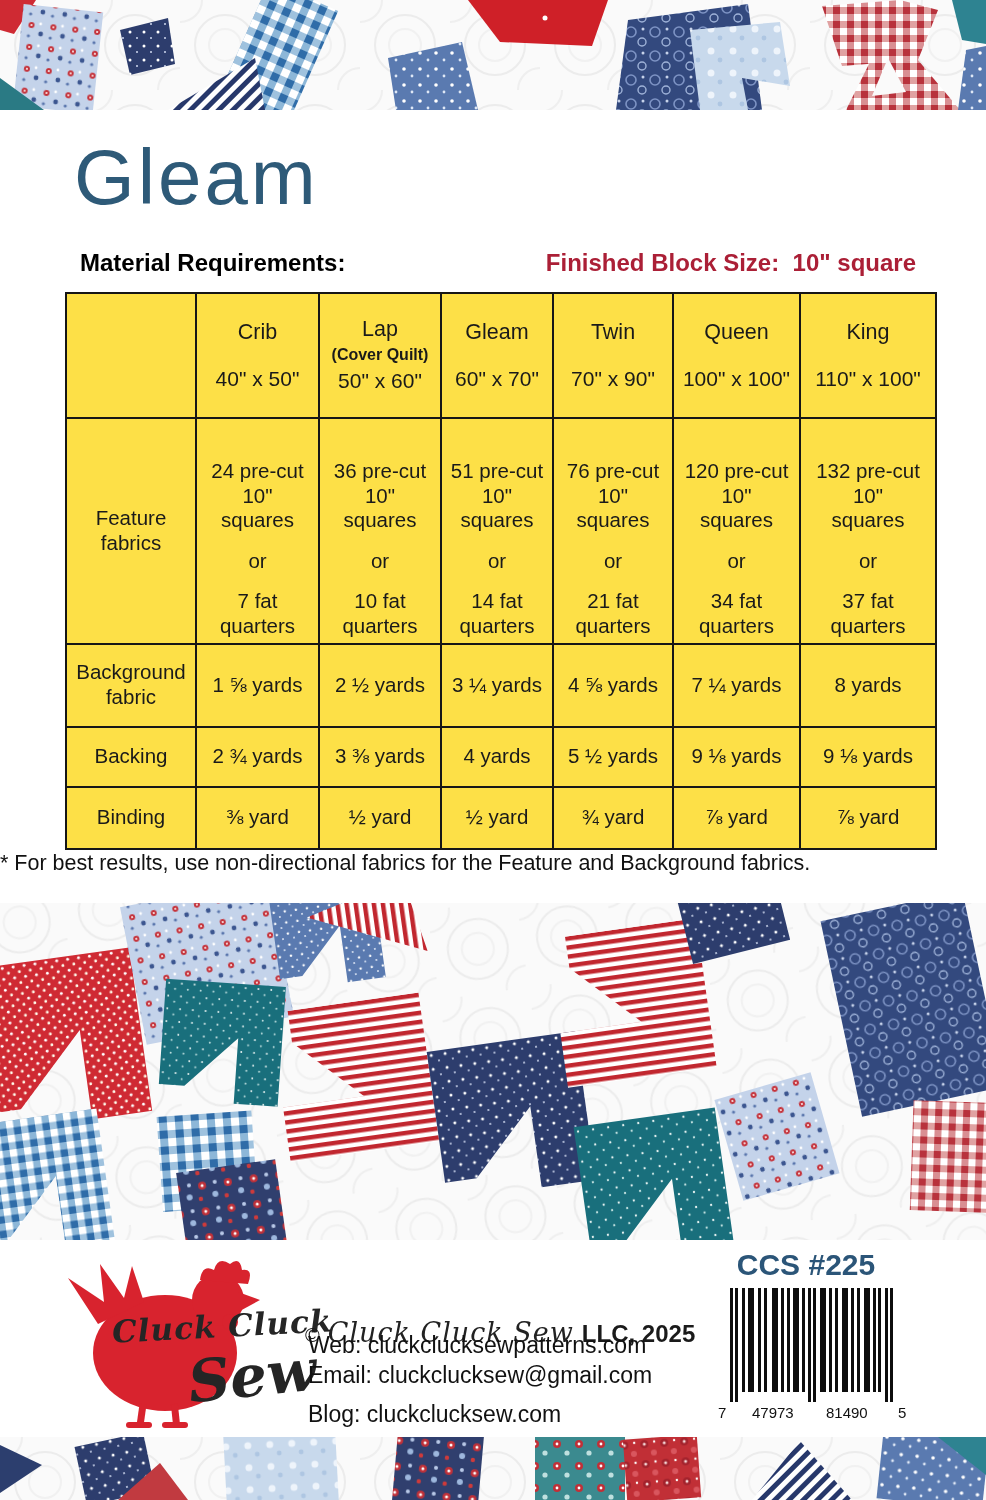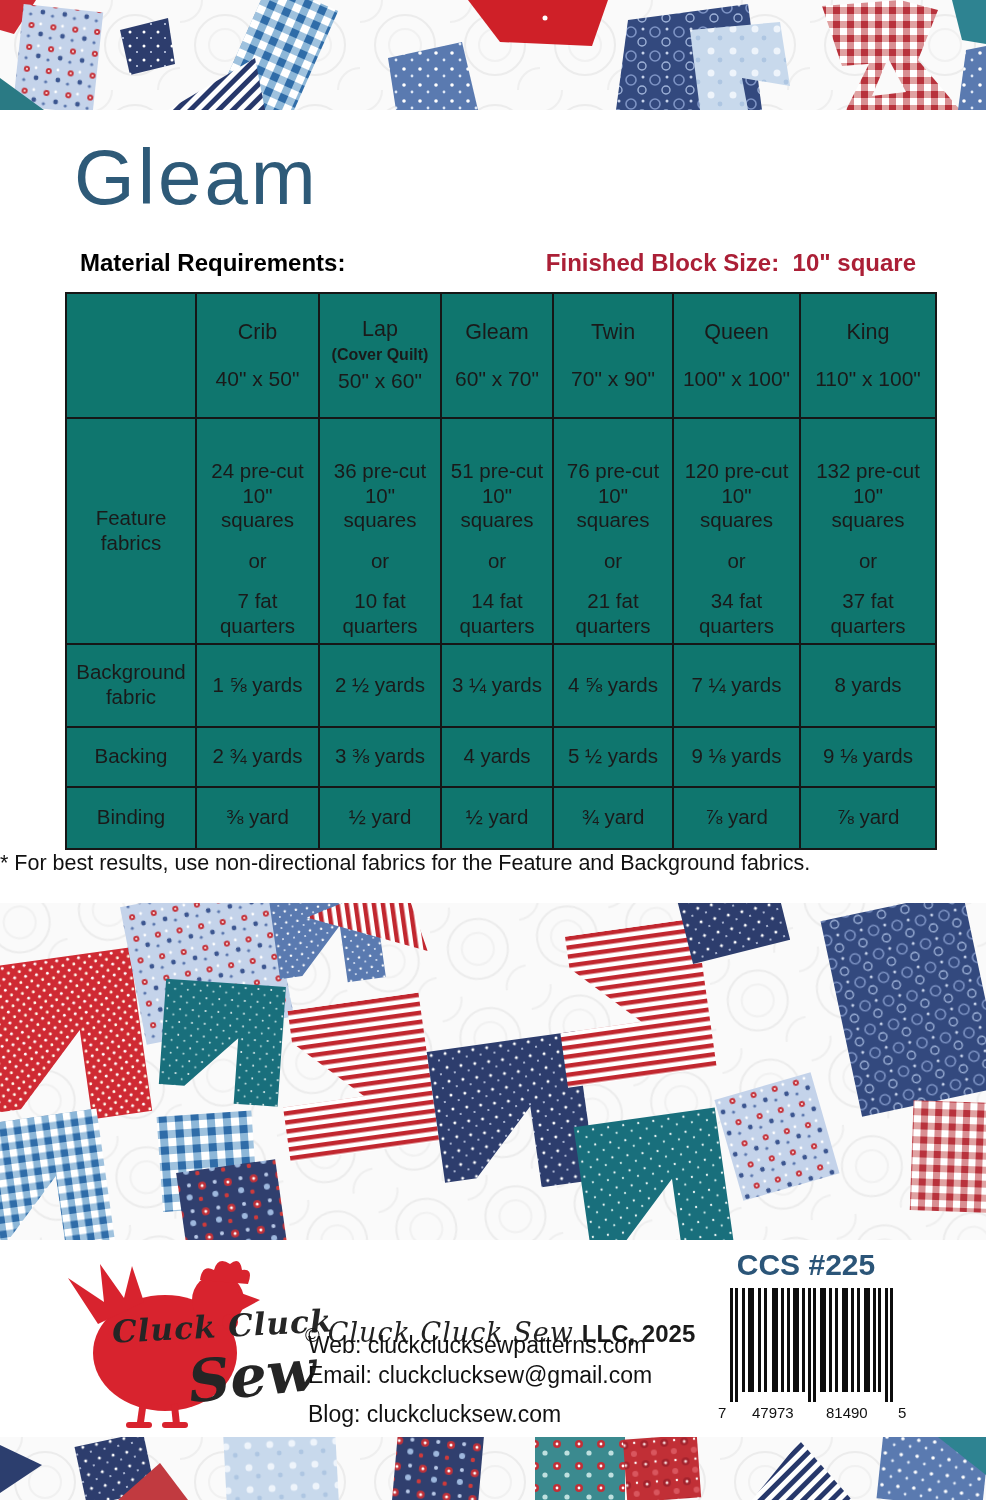--- a/index.html
+++ b/index.html
@@ -6,21 +6,21 @@
   .page{position:relative;width:986px;height:1500px;background:#ffffff;overflow:hidden;
         font-family:"Liberation Sans", sans-serif;color:#1a1a1a;margin:0 auto;}
   .strip{position:absolute;left:0;width:986px;display:block;}
   .page-title{position:absolute;left:74px;top:138px;font-size:78px;font-weight:300;
               color:#2e5a78;letter-spacing:3px;line-height:1;}
   .req-heading{position:absolute;left:80px;top:249px;font-size:24px;font-weight:700;color:#000;}
   .block-size{position:absolute;right:70px;top:249px;font-size:24px;font-weight:700;
               color:#ab1f36;white-space:pre;}
   table.mat{position:absolute;left:65px;top:292px;border-collapse:collapse;table-layout:fixed;}
   table.mat td{border:2px solid #161616;text-align:center;vertical-align:middle;
-               font-size:20.5px;line-height:1.2;padding:4px 2px;background:#0f766e;}
+               font-size:20.5px;line-height:1.2;padding:4px 2px;background:#fde047;}
   td.hdr{background:#e9e9e9;}
   td.lbl{background:#d9ebf1;white-space:pre-line;font-size:21px;}
   .colname{font-size:21.5px;}
   .colsub{font-size:16px;margin-top:2px;min-height:4px;font-weight:bold;}
   .colsize{font-size:21px;margin-top:14px;}
   .precut{white-space:pre-line;margin-top:36px;}
   .orword{margin:16px 0;}
   .fatq{white-space:pre-line;}
   .footnote{position:absolute;left:0;top:851px;width:986px;
             font-size:21.5px;color:#111;}

